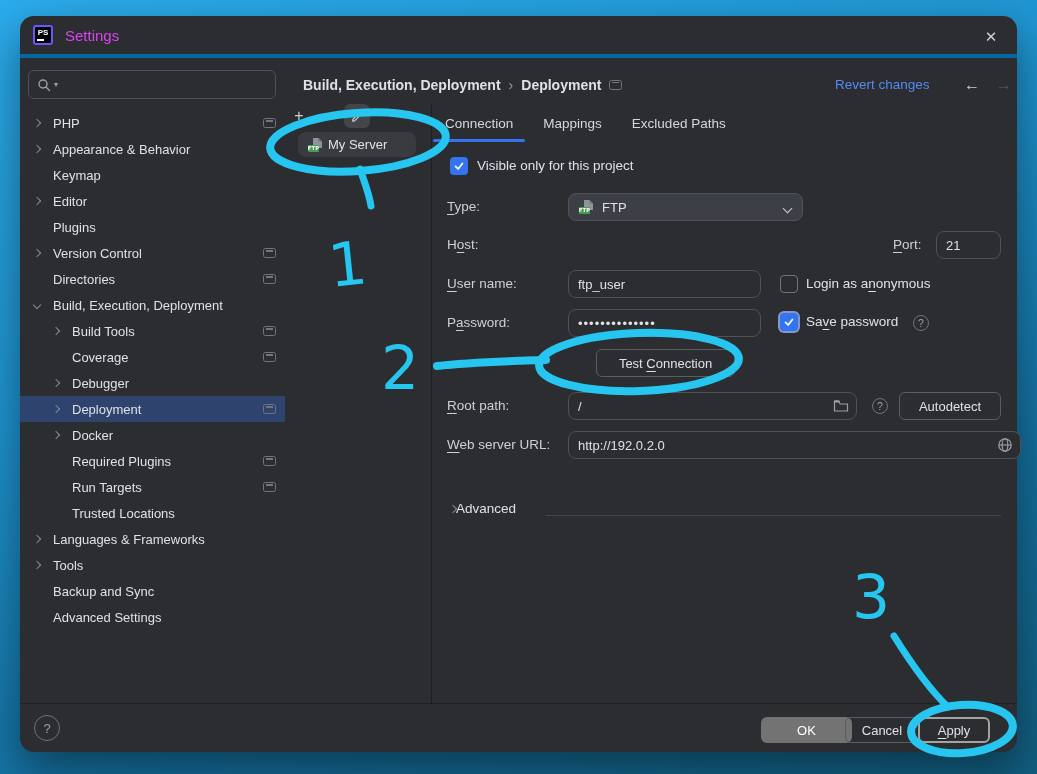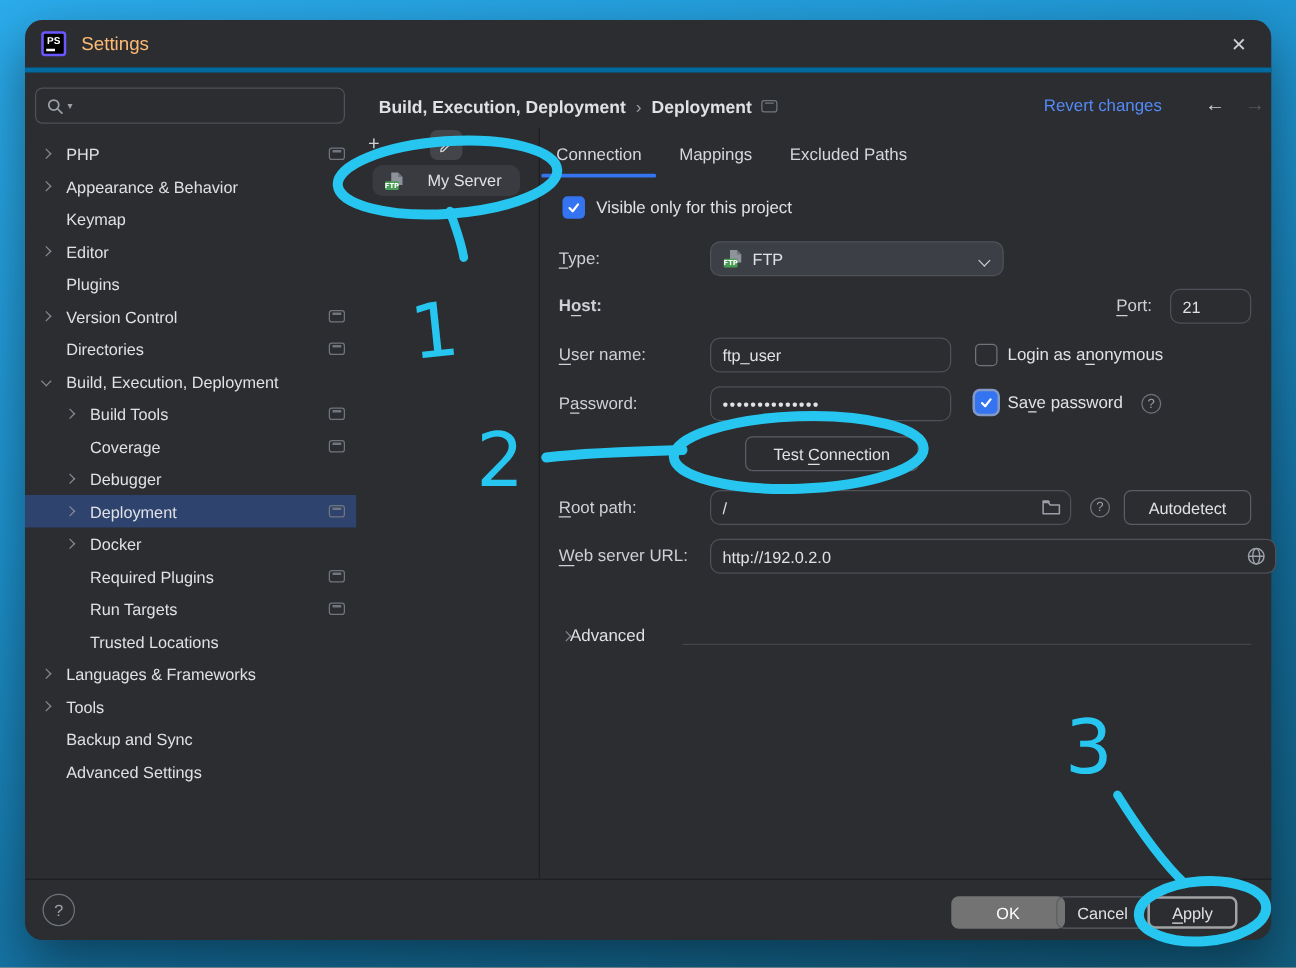--- a/index.html
+++ b/index.html
@@ -12,21 +12,21 @@
             background:#2B2D30; border-radius:14px; box-shadow:0 18px 45px rgba(0,0,0,.45);
             color:#DFE1E5; font-size:13px; }
 
   
   .titlebar { position:absolute; left:0; top:0; right:0; height:42px;
               border-bottom:4px solid #0369a1; display:flex; align-items:center; }
   .logo { width:20px; height:20px; margin-left:13px; background:#000;
           border:2px solid #6B57FF; border-radius:3px; position:relative;
           color:#fff; font-size:8px; font-weight:bold; text-align:center; line-height:11px; }
   .logo::after { content:""; position:absolute; left:2px; bottom:2px; width:7px; height:2px; background:#fff; }
-  .win-title { margin-left:12px; font-size:15px; color:#fdba74; }
+  .win-title { margin-left:12px; font-size:15px; color:#d946ef; }
   .close-btn { position:absolute; right:16px; top:11px; width:20px; height:20px;
                color:#CED0D6; font-size:15px; line-height:20px; text-align:center; cursor:pointer; }
 
   
   .searchbox { position:absolute; left:8px; top:54px; width:248px; height:29px;
                border:1px solid #4E5157; border-radius:6px; display:flex; align-items:center; padding:0 8px; gap:3px; }
   .searchbox input { background:transparent; border:none; outline:none; color:#DFE1E5;
                      font:13px "Liberation Sans",sans-serif; flex:1; min-width:0; }
   .search-caret { color:#9DA0A8; font-size:8px; }
   .breadcrumb { position:absolute; left:283px; top:54px; height:29px; display:flex; align-items:center;
@@ -54,21 +54,21 @@
   .badge-inline { position:relative; width:13px; height:10px; border:1px solid #71757D; border-radius:2.5px; display:inline-block; }
   .badge-inline::after { content:""; position:absolute; left:2px; right:2px; top:1px; height:1.5px; background:#71757D; }
 
   
   .srv-toolbar { position:absolute; left:268px; top:88px; display:flex; align-items:center; gap:6px; }
   .tool-ico { width:22px; height:22px; display:flex; align-items:center; justify-content:center;
               color:#CED0D6; font-size:16px; cursor:pointer; }
   .tool-ico.boxed { background:#43454A; border-radius:6px; width:26px; height:24px; }
   .server-item { position:absolute; left:278px; top:116px; width:118px; height:25px;
                  background:#393B40; border-radius:8px; display:flex; align-items:center;
-                 gap:18px; padding:0 9px; color:#DFE1E5; cursor:pointer; }
+                 gap:4px; padding:0 9px; color:#DFE1E5; cursor:pointer; }
   .vdivider { position:absolute; left:411px; top:87px; height:600px; width:1px; background:#1E1F22; }
 
   
   .tabs { position:absolute; left:425px; top:96px; display:flex; gap:30px; }
   .tab { position:relative; font-size:13.5px; color:#D5D7DD; padding:4px 0 11px; cursor:pointer; }
   .tab.active::after { content:""; position:absolute; left:-12px; right:-12px; bottom:0; height:3px;
                        background:#3574F0; border-radius:2px; }
 
   
   .cb { width:18px; height:18px; border-radius:4px; display:flex; align-items:center; justify-content:center; cursor:pointer; }
@@ -295,21 +295,21 @@
       <svg width="17" height="16" viewBox="0 0 17 16">
         <path d="M6 1 h5.5 L15 4.5 V11 H6 Z" fill="#8E939B"></path>
         <path d="M11.5 1 L15 4.5 H11.5 Z" fill="#6F747C"></path>
         <rect x="1" y="8" width="11" height="7" rx="1" fill="#499C54"></rect>
         <text x="6.5" y="13.4" font-size="5.4" font-weight="bold" fill="#FFFFFF" text-anchor="middle" font-family="DejaVu Sans,sans-serif">FTP</text>
       </svg>
       <span>FTP</span>
       <span class="dd-chev"></span>
     </div>
 
-    <div class="flabel" style="top:215px;font-weight:bold;">
+    <div class="flabel" style="top:215px;">
       <span>H</span><span class="mn">o</span><span>st:</span>
     </div>
     <div class="flabel" style="left:873px;top:215px;">
       <span></span><span class="mn">P</span><span>ort:</span>
     </div>
     <input class="tinput" style="left: 916px; top: 215px; width: 65px;" value="21">
 
     <div class="flabel" style="top:254px;">
       <span></span><span class="mn">U</span><span>ser name:</span>
     </div>

